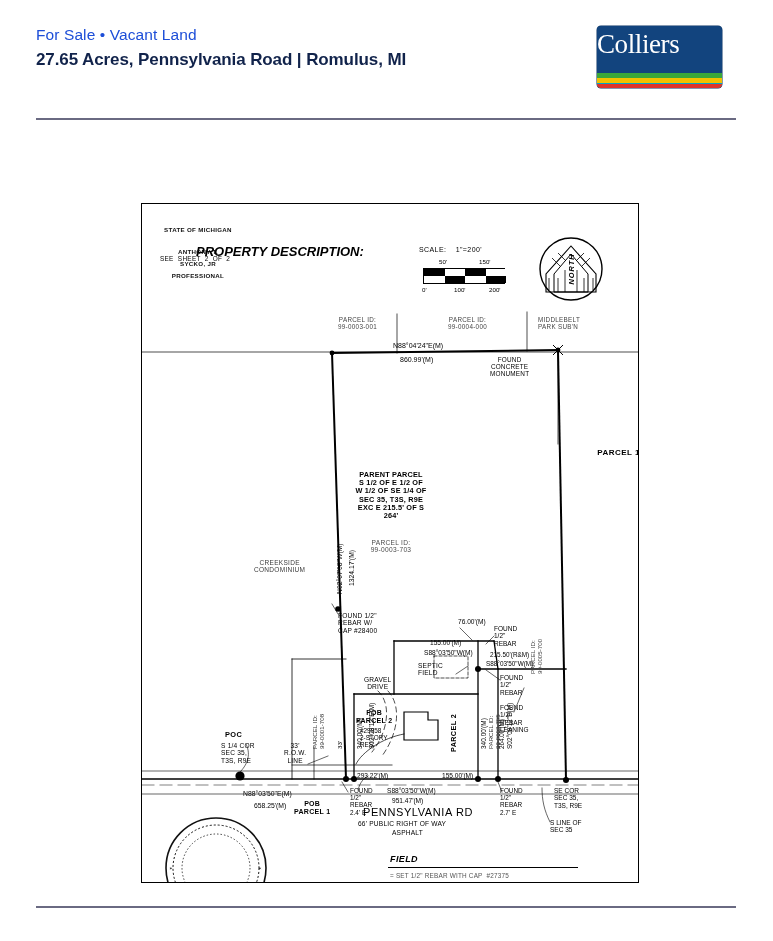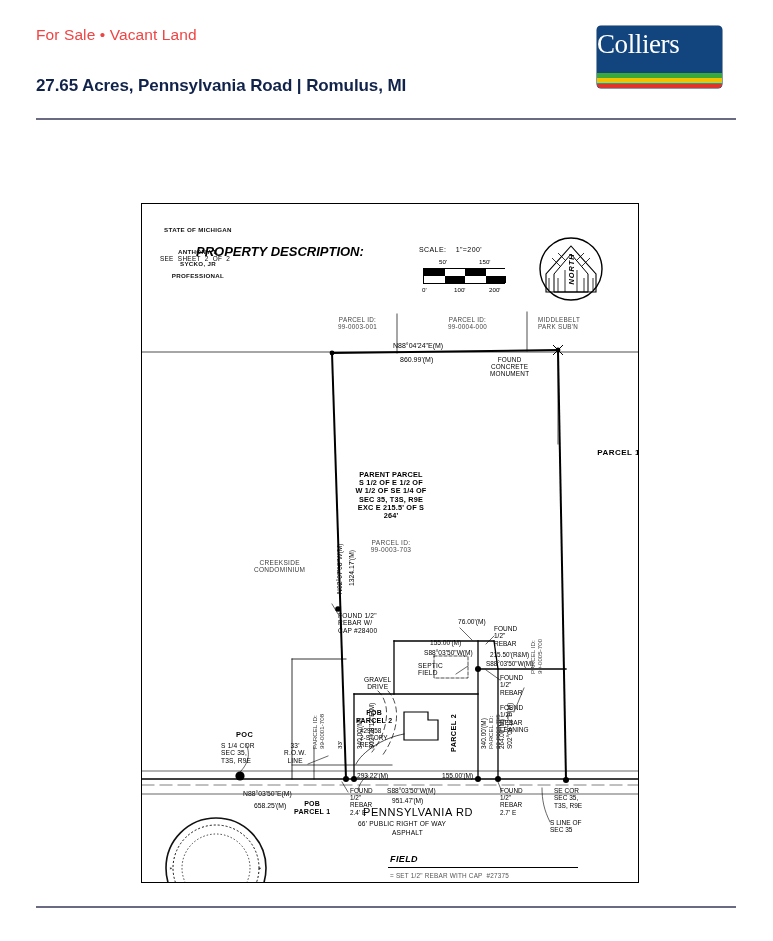--- a/index.html
+++ b/index.html
@@ -9,28 +9,27 @@
     background: #ffffff;
     font-family: "Liberation Sans", sans-serif;
     overflow: hidden;
   }
   .page { position: relative; width: 773px; height: 941px; background:#fff; }
 
   
   .header { position: absolute; left: 0; top: 0; width: 773px; height: 108px; }
   .hdr-eyebrow {
     position: absolute; left: 36px; top: 26px;
-    font-size: 15.5px; color: #ef4444; font-weight: 400; letter-spacing: .1px;
+    font-size: 15.5px; color: #1d4ed8; font-weight: 400; letter-spacing: .1px;
     white-space: nowrap;
   }
   .hdr-title {
     position: absolute; left: 36px; top: 50px;
     font-size: 17px; color: #11234b; font-weight: bold; letter-spacing: -.1px;
     white-space: nowrap;
-    margin-top: 26px;
   }
   .logo {
     position: absolute; left: 597px; top: 26px; width: 125px; height: 62px;
     background: #12447e; border-radius: 4px; overflow: hidden;
     box-shadow: 0 0 0 .5px #0d3564;
   }
   .logo-word {
     position: absolute; left: 0; top: 3px; width: 125px;
     text-align: left; color: #fff; font-size: 27px;
     font-family: "Liberation Serif", serif; letter-spacing: -.4px;
@@ -113,21 +112,21 @@
   .septic { left: 276px; top: 458px; font-size: 6.6px; letter-spacing:.2px; }
   .d-21550{ left: 348px; top: 447px; font-size: 6.4px; }
   .brg-215{ left: 344px; top: 456px; font-size: 6.4px; }
   .fr-2   { left: 352px; top: 421px; font-size: 6.5px; line-height:1.25;}
   .fr-3   { left: 358px; top: 470px; font-size: 6.5px; line-height:1.25;}
   .fr-4   { left: 358px; top: 500px; font-size: 6.5px; line-height:1.25;}
   .gravel { left: 222px; top: 472px; font-size: 6.6px; text-align:center; letter-spacing:.2px;}
   .res-29958 { left: 218px; top: 523px; font-size: 6.4px; line-height:1.25; }
   .pob-p2 { left: 214px; top: 505px; font-size: 7px; font-weight: bold; text-align:center; line-height:1.3; letter-spacing:.3px;}
 
-  .poc-h  { left: 94px; top: 527px; font-size: 7.4px; font-weight: bold; letter-spacing:.4px;}
+  .poc-h  { left: 83px; top: 527px; font-size: 7.4px; font-weight: bold; letter-spacing:.4px;}
   .poc-b  { left: 79px; top: 538px; font-size: 6.6px; line-height: 1.28; letter-spacing:.2px;}
   .row-33 { left: 142px; top: 538px; font-size: 6.5px; text-align:center; line-height:1.3; letter-spacing:.2px;}
   .brg-bot-l { left: 101px; top: 586px; font-size: 6.8px; }
   .dist-bot-l{ left: 112px; top: 598px; font-size: 6.8px; }
   .pob-p1 { left: 152px; top: 596px; font-size: 7px; font-weight: bold; text-align:center; line-height:1.3; letter-spacing:.3px;}
   .d-29322{ left: 215px; top: 568px; font-size: 6.6px; }
   .d-155b { left: 300px; top: 568px; font-size: 6.6px; }
   .fr-5   { left: 208px; top: 583px; font-size: 6.4px; line-height:1.25;}
   .brg-951{ left: 245px; top: 583px; font-size: 6.6px; }
   .d-951  { left: 250px; top: 593px; font-size: 6.6px; }

